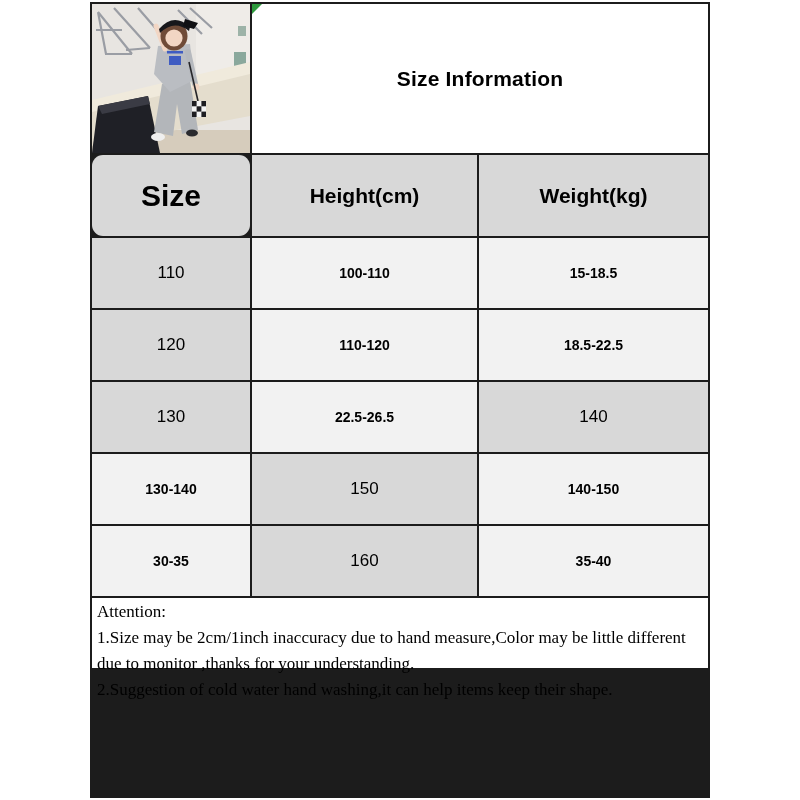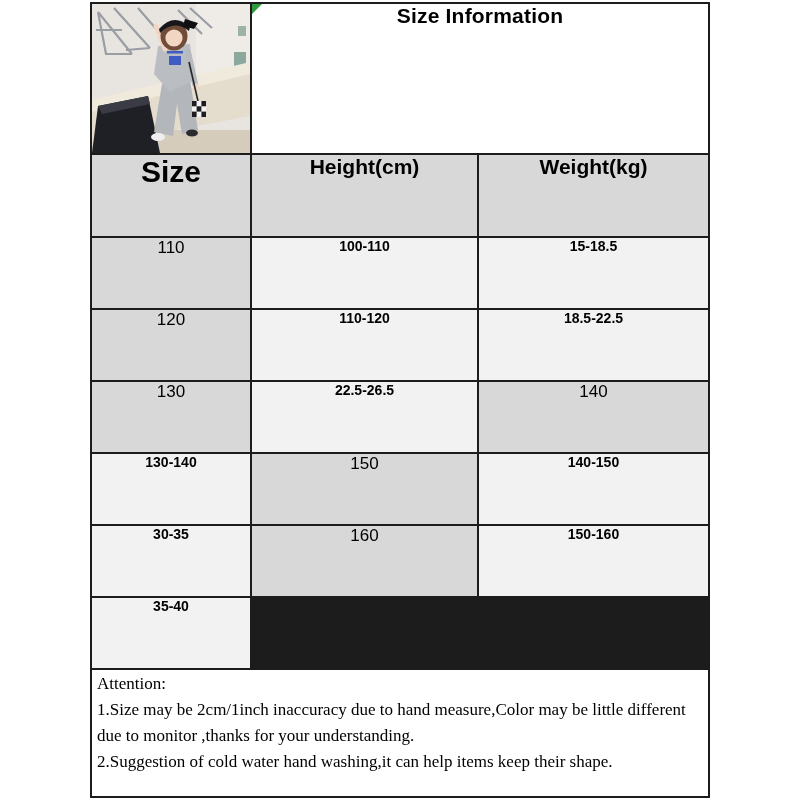--- a/index.html
+++ b/index.html
@@ -11,32 +11,32 @@
   }
   .sheet{
     position:absolute;left:90px;top:2px;width:620px;height:796px;
     box-sizing:border-box;border:2px solid var(--border,#1c1c1c);
     background:var(--border,#1c1c1c);
     display:grid;
     grid-template-columns:158px 225px 1fr;
     grid-template-rows:149px 81px repeat(6,70px) 1fr;
     gap:2px;
   }
-  .cell{display:flex;justify-content:center;text-align:center;}
+  .cell{display:flex;align-items:center;justify-content:center;text-align:center;}
   .photo-cell{grid-column:1;grid-row:1;background:#e9e6e2;overflow:hidden;padding:0;}
   .photo-cell svg{display:block;width:100%;height:100%;}
   .title-cell{grid-column:2/4;grid-row:1;background:var(--title-bg,#fff);position:relative;}
   .title-text{font-size:21px;font-weight:700;letter-spacing:.2px;}
   .corner-marker{
     position:absolute;left:0;top:0;width:0;height:0;
     border-top:10px solid var(--marker-green,#2d9a3d);
     border-right:10px solid transparent;
   }
   .head-cell{background:var(--header-bg,#d8d8d8);font-weight:700;font-size:21px;}
-  .head-size{font-size:30px;}
+  .head-size{font-size:30px;border-radius:11px;}
   .size-cell{background:var(--size-col-bg,#d8d8d8);font-weight:400;font-size:17px;}
   .val-cell{background:var(--cell-bg,#f2f2f2);font-weight:700;font-size:14px;}
   .attention-cell{
     grid-column:1/4;background:#ffffff;display:block;
     padding:1px 5px;font-size:17px;line-height:26px;text-align:left;font-family:Liberation Serif, serif;
   }
   .attention-cell p{margin:0;}
 </style>
 </head>
 <body>
@@ -111,21 +111,20 @@
   <div class="cell val-cell">22.5-26.5</div>
 
   <div class="cell size-cell">140</div>
   <div class="cell val-cell">130-140</div>
 
   <div class="cell size-cell">150</div>
   <div class="cell val-cell">140-150</div>
   <div class="cell val-cell">30-35</div>
 
   <div class="cell size-cell">160</div>
-  <div class="cell val-cell">150-160</div>
   <div class="cell val-cell">35-40</div>
 
   <div class="attention-cell">
     <p>Attention:</p>
     <p>1.Size may be 2cm/1inch inaccuracy due to hand measure,Color may be little different due to monitor ,thanks for your understanding.</p>
     <p>2.Suggestion of cold water hand washing,it can help items keep their shape.</p>
   </div>
 
 </div>
 

